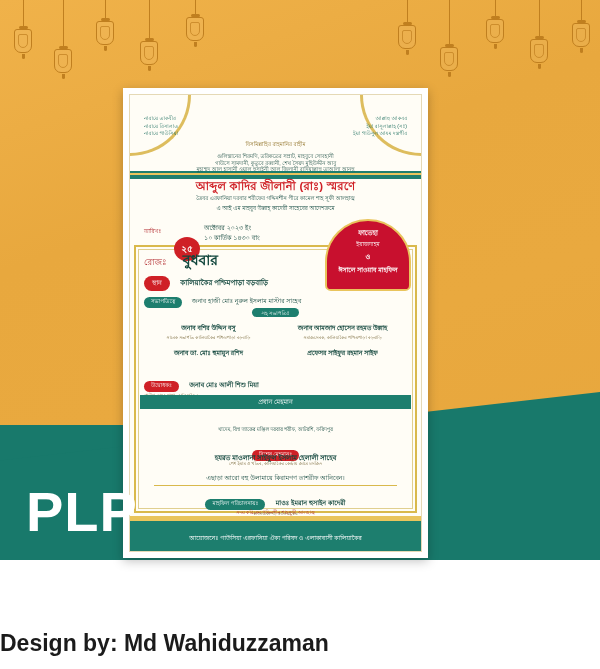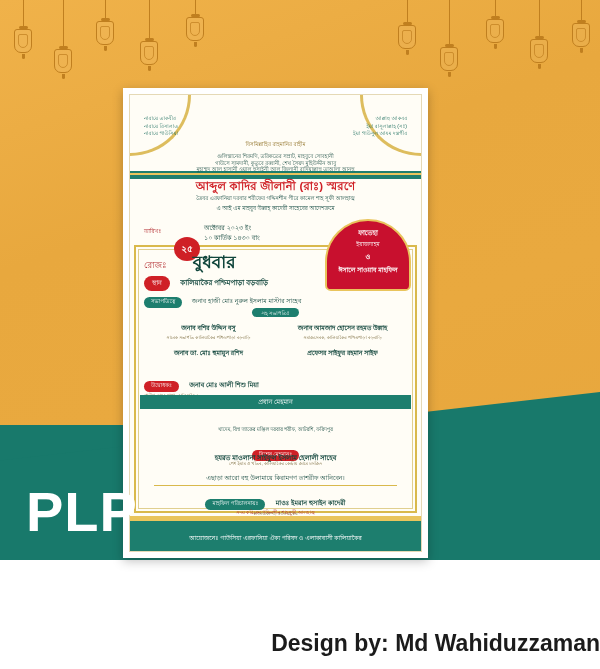--- a/index.html
+++ b/index.html
@@ -63,21 +63,21 @@
   .subtitle2{left:18px;right:18px;top:110px;font-size:5.6px;color:#134a40;}
 
   .date-row{position:absolute;left:14px;top:126px;width:205px;height:26px;}
   .date-label{position:absolute;left:0;top:6px;font-size:5.6px;color:#b1282c;}
   .date-badge{position:absolute;left:30px;top:16px;width:26px;height:24px;border-radius:50%;
     background:#cf2026;color:#fff;font-size:9px;font-weight:bold;display:flex;align-items:center;justify-content:center;}
   .date-main{position:absolute;left:60px;top:2px;font-size:6.4px;color:#11463c;text-align:left;line-height:1.5;}
 
   .day-row{position:absolute;left:14px;top:154px;width:200px;}
   .day-lbl{font-size:8.4px;color:#b1282c;display:inline-block;}
-  .day-val{font-size:17px;font-weight:bold;color:#11463c;display:inline-block;margin-left:22px;}
+  .day-val{font-size:14px;font-weight:bold;color:#11463c;display:inline-block;margin-left:12px;}
 
   .place-row{position:absolute;left:14px;top:176px;width:212px;}
   .pill{display:inline-block;background:#cf2026;color:#fff;font-size:6.4px;padding:2px 8px;border-radius:9px;}
   .place-val{display:inline-block;font-size:7px;font-weight:bold;color:#11463c;margin-left:6px;}
 
   .chair-row{position:absolute;left:14px;top:194px;right:14px;}
   .tag{display:inline-block;background:#1d7e6e;color:#fff;font-size:5.4px;padding:1.5px 7px;border-radius:8px;}
   .tag-val{display:inline-block;font-size:6.2px;color:#11463c;margin-left:5px;}
 
   .cochair-head{left:0;right:0;top:214px;font-size:5.2px;}
@@ -121,21 +121,21 @@
     border:2px solid #e9c45c;border-radius:44px 44px 6px 6px;text-align:center;padding-top:8px;box-sizing:border-box;}
   .seal .l1{font-size:6.6px;font-weight:bold;line-height:1.3;}
   .seal .l2{font-size:5.6px;margin-top:2px;}
   .seal .l3{font-size:6.6px;font-weight:bold;margin-top:2px;}
   .seal .l4{font-size:6.2px;font-weight:bold;margin-top:2px;}
 
   
   .plp{position:absolute;left:26px;top:484px;font-size:56px;font-weight:bold;color:#ffffff;
     letter-spacing:1px;line-height:1;}
   .file-avail{position:absolute;left:30px;top:576px;font-size:17px;font-weight:bold;color:#1b1b1b;}
-  .design-by{position:absolute;left:0;right:0;top:630px;text-align:right;font-size:23px;font-weight:bold;color:#1b1b1b;}
+  .design-by{position:absolute;left:0;right:0;top:630px;text-align:left;font-size:23px;font-weight:bold;color:#1b1b1b;}
 </style>
 </head>
 <body>
 
 <div id="root">
 
   <div class="bg-top"></div>
   <div class="bg-teal"></div>
   <div class="bg-teal-diag"></div>
   <div class="bg-white-bottom"></div>

